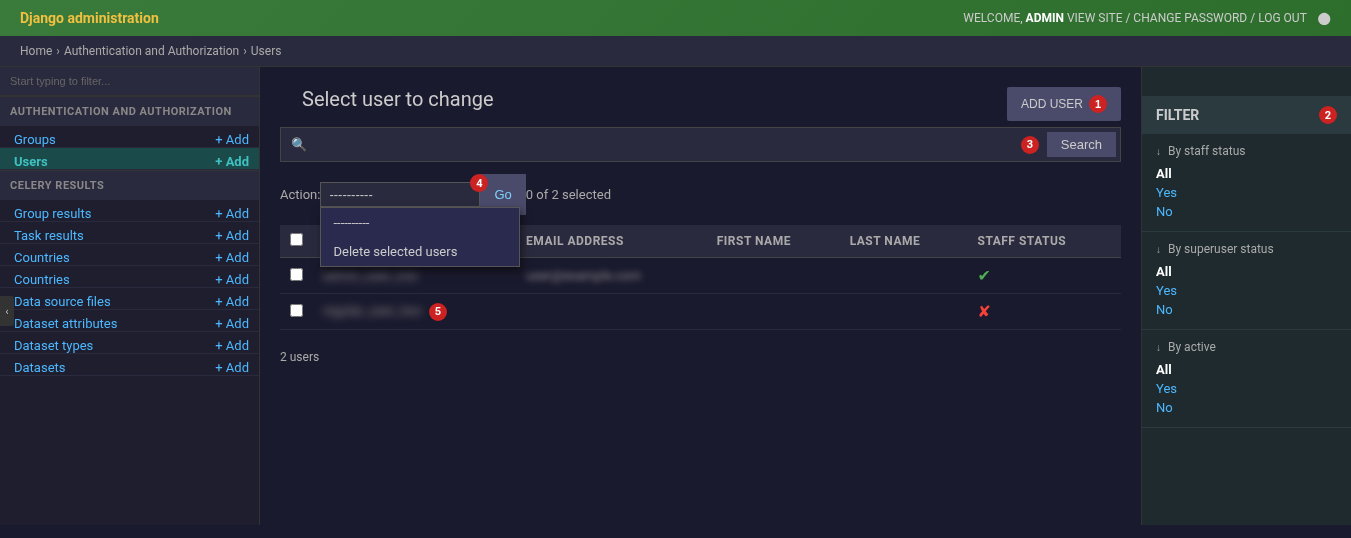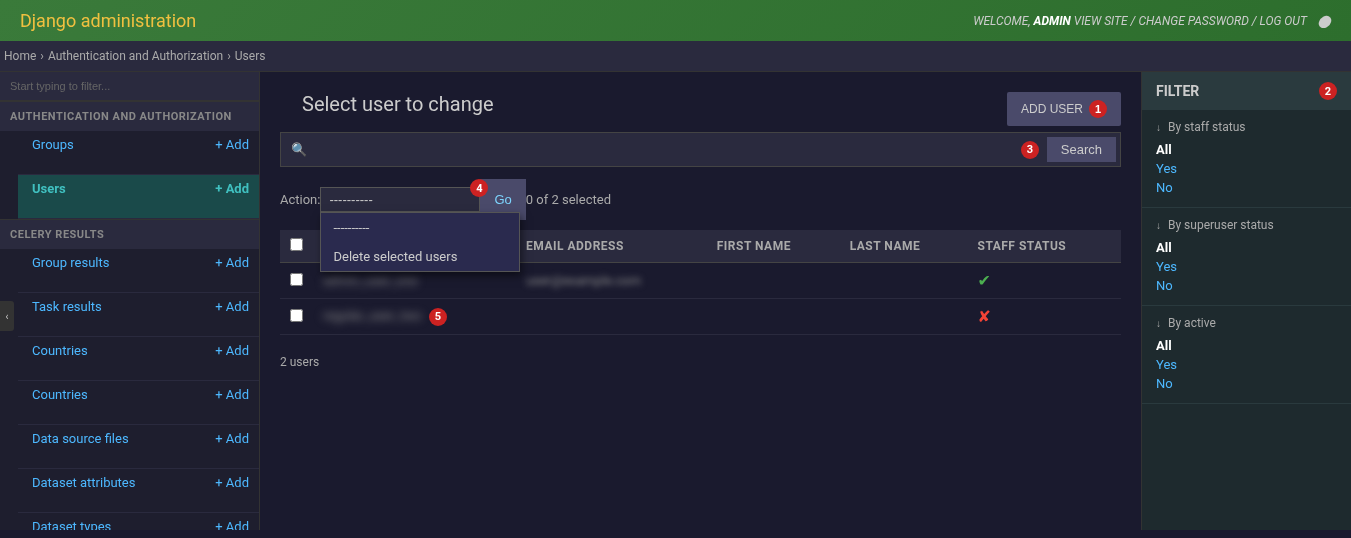--- a/index.html
+++ b/index.html
@@ -9,35 +9,34 @@
     .top-header {
       background: #2a7a2a;
       background: linear-gradient(135deg, #3a7a3a 0%, #2d6e2d 100%);
       padding: 10px 20px;
       display: flex;
       align-items: center;
       justify-content: space-between;
     }
     .site-title {
       color: #f0c040;
-      font-size: 18px;
-      font-weight: normal;
+      font-size: 14px;
+      font-weight: bold;
     }
     .header-user-info {
       color: #ccc;
       font-size: 12px;
-      font-style: italic;
     }
     .header-user-info a { color: #ccc; text-decoration: none; }
     .header-user-info strong { color: #fff; }
 
     
     .breadcrumb {
       background: #2a2a3e;
-      padding: 8px 4px;
+      padding: 8px 20px;
       font-size: 12px;
       color: #aaa;
       display: flex;
       align-items: center;
       gap: 4px;
       border-bottom: 1px solid #333;
     }
     .breadcrumb a { color: #aaa; text-decoration: none; }
 
     
@@ -93,23 +92,22 @@
       font-size: 11px;
       font-weight: bold;
       padding: 8px 10px;
       letter-spacing: 0.5px;
       border-top: 1px solid #333;
     }
     .sidebar-item {
       display: flex;
       align-items: center;
       justify-content: space-between;
-      padding: 6px 10px 22px 14px;
+      padding: 6px 10px 0 14px;
       border-bottom: 1px solid #2a2a3e;
-      margin-left: 18px;
     }
     .sidebar-item a {
       color: #4db8ff;
       text-decoration: none;
       font-size: 13px;
     }
     .sidebar-item.active { background: #1a4a4a; }
     .sidebar-item.active a { color: #40c0c0; font-weight: bold; }
     .add-link {
       color: #888;
@@ -297,20 +295,21 @@
     }
     .filter-header {
       background: #2a3a3e;
       padding: 10px 14px;
       font-size: 14px;
       font-weight: bold;
       color: #ccc;
       display: flex;
       align-items: center;
       justify-content: space-between;
+      margin-top: 29px;
     }
     .filter-section {
       padding: 10px 14px;
       border-bottom: 1px solid #2a3a3e;
     }
     .filter-section-title {
       color: #aaa;
       font-size: 12px;
       margin-bottom: 6px;
     }

